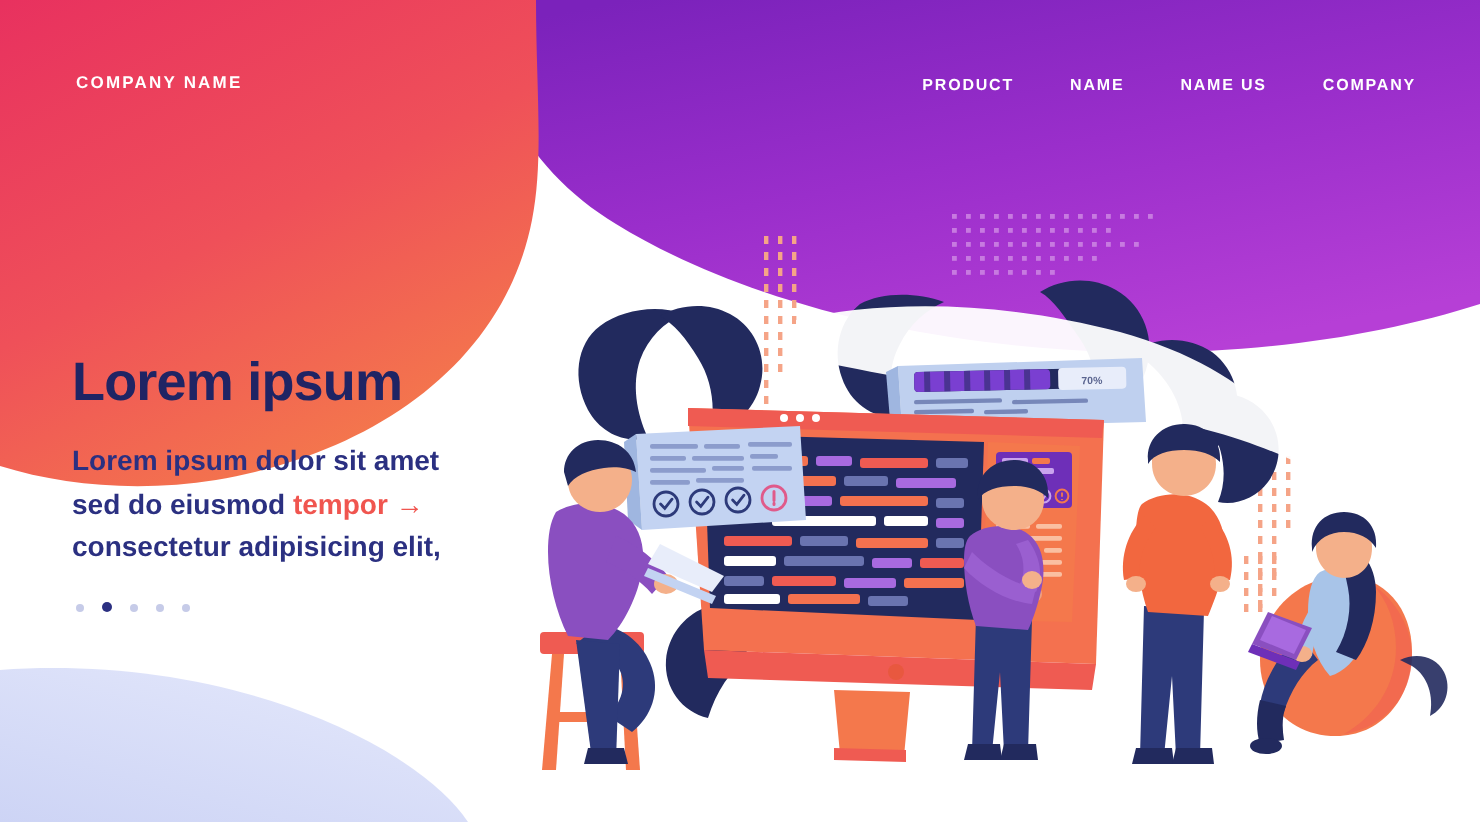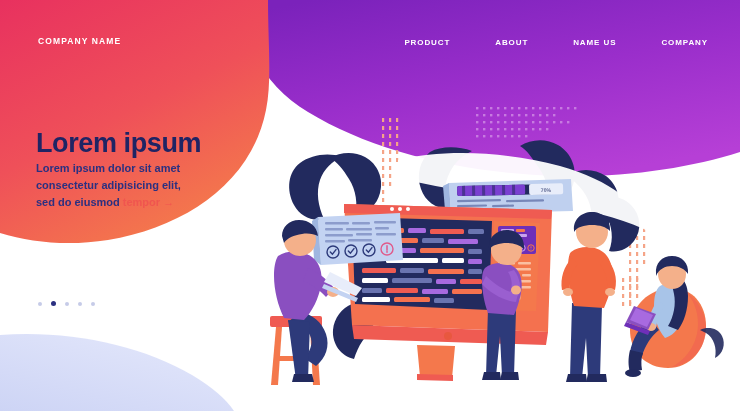--- a/index.html
+++ b/index.html
@@ -14,35 +14,35 @@
   
   .bg-layer { position:absolute; inset:0; overflow:hidden; }
   .bg-layer svg { position:absolute; top:0; left:0; }
 
   
   .logo {
     position:absolute; left:38px; top:36px;
     font-size:8.5px; font-weight:bold; letter-spacing:1.1px;
     color:#ffffff; z-index:40; white-space:nowrap;
   }
-  .nav { position:absolute; right:32px; top:38px; z-index:40; display:flex; gap:45px; }
+  .nav { position:absolute; right:32px; top:38px; z-index:40; display:flex; gap:28px; }
   .nav-item {
     font-size:8px; font-weight:bold; letter-spacing:0.9px;
     color:#ffffff; white-space:nowrap; cursor:pointer;
   }
 
   
   .hero { position:absolute; left:36px; top:126px; z-index:40; width:270px; }
   .hero-title {
     font-size:27px; font-weight:bold; line-height:1.27;
-    color:#1f2464; letter-spacing:-0.4px;
+    color:#1f2464; letter-spacing:-0.4px;margin-top:48px;
   }
   .hero-sub {
-    margin-top:0;
-    font-size:11px; font-weight:bold; line-height:1.52;
+    margin-top:12px;
+    font-size:14px; font-weight:bold; line-height:1.52;
     color:#2b3081;
   }
   .hero-link { color:#f0554f; }
   .hero-arrow { color:#f0554f; font-weight:normal; }
 
   .dots { position:absolute; left:38px; top:301px; z-index:40; display:flex; gap:9px; align-items:center; }
   .dot { width:4px; height:4px; border-radius:50%; background:#c6cbe8; }
   .dot.active { width:5px; height:5px; background:#2b3081; }
 
   
@@ -79,37 +79,37 @@
                C252,182 186,227 108,240 C70,246 32,243 0,233 Z" fill="url(#gradRed)"></path>
 
       <path d="M0,335 C70,330 140,345 192,375 C212,387 226,399 234,411 H0 Z" fill="url(#gradLav)"></path>
     </svg>
   </div>
 
   <div class="logo">COMPANY NAME</div>
 
   <div class="nav">
     <div class="nav-item">PRODUCT</div>
-    <div class="nav-item">ABOUT</div>
+    <div class="nav-item">NAME</div>
     <div class="nav-item">NAME US</div>
     <div class="nav-item">COMPANY</div>
   </div>
 
   <div class="hero">
     <div class="hero-title">
       <div>Lorem ipsum</div>
     </div>
     <div class="hero-sub">
       <div>Lorem ipsum dolor sit amet</div>
-      <div>consectetur adipisicing elit,</div>
       <div>
         <span>sed do eiusmod</span>
         <span class="hero-link">tempor</span>
         <span class="hero-arrow">→</span>
       </div>
+      <div>consectetur adipisicing elit,</div>
     </div>
   </div>
 
   <div class="dots">
     <div class="dot"></div>
     <div class="dot active"></div>
     <div class="dot"></div>
     <div class="dot"></div>
     <div class="dot"></div>
   </div>

